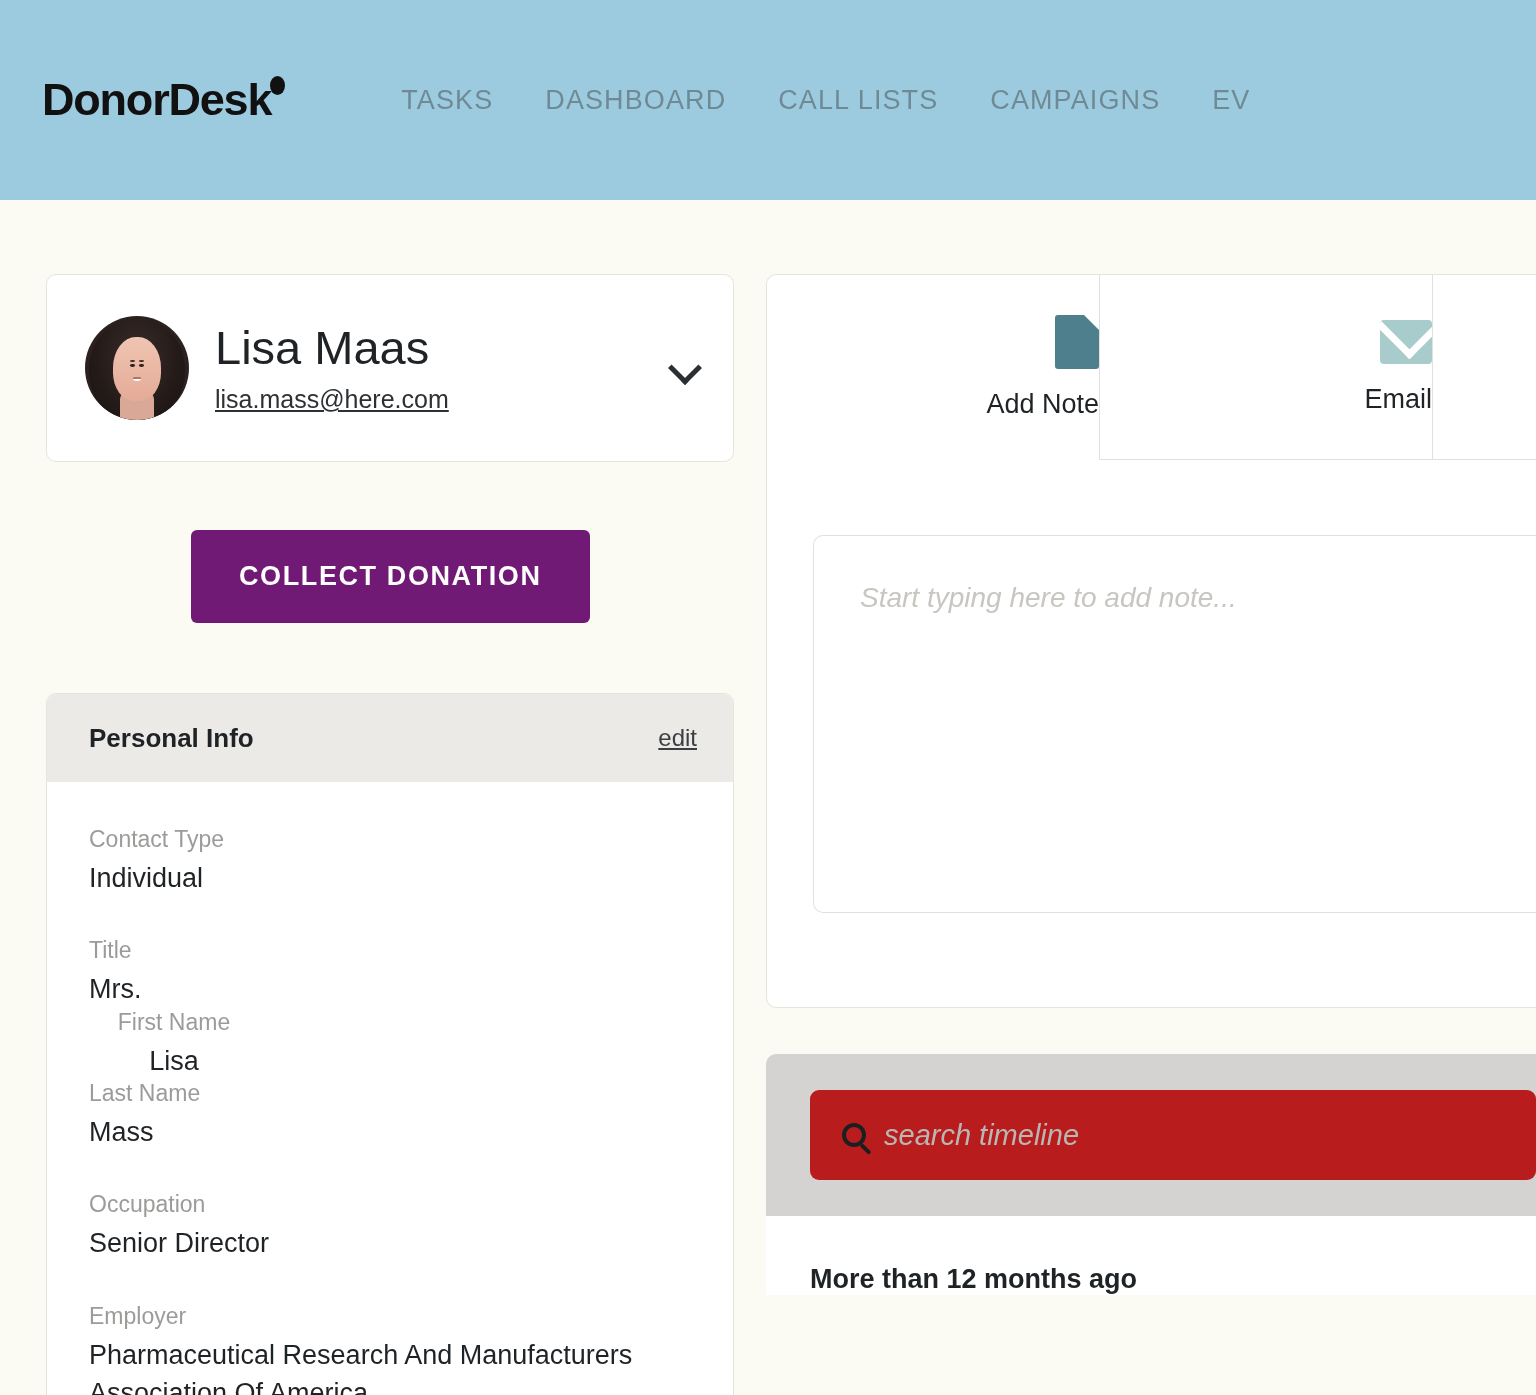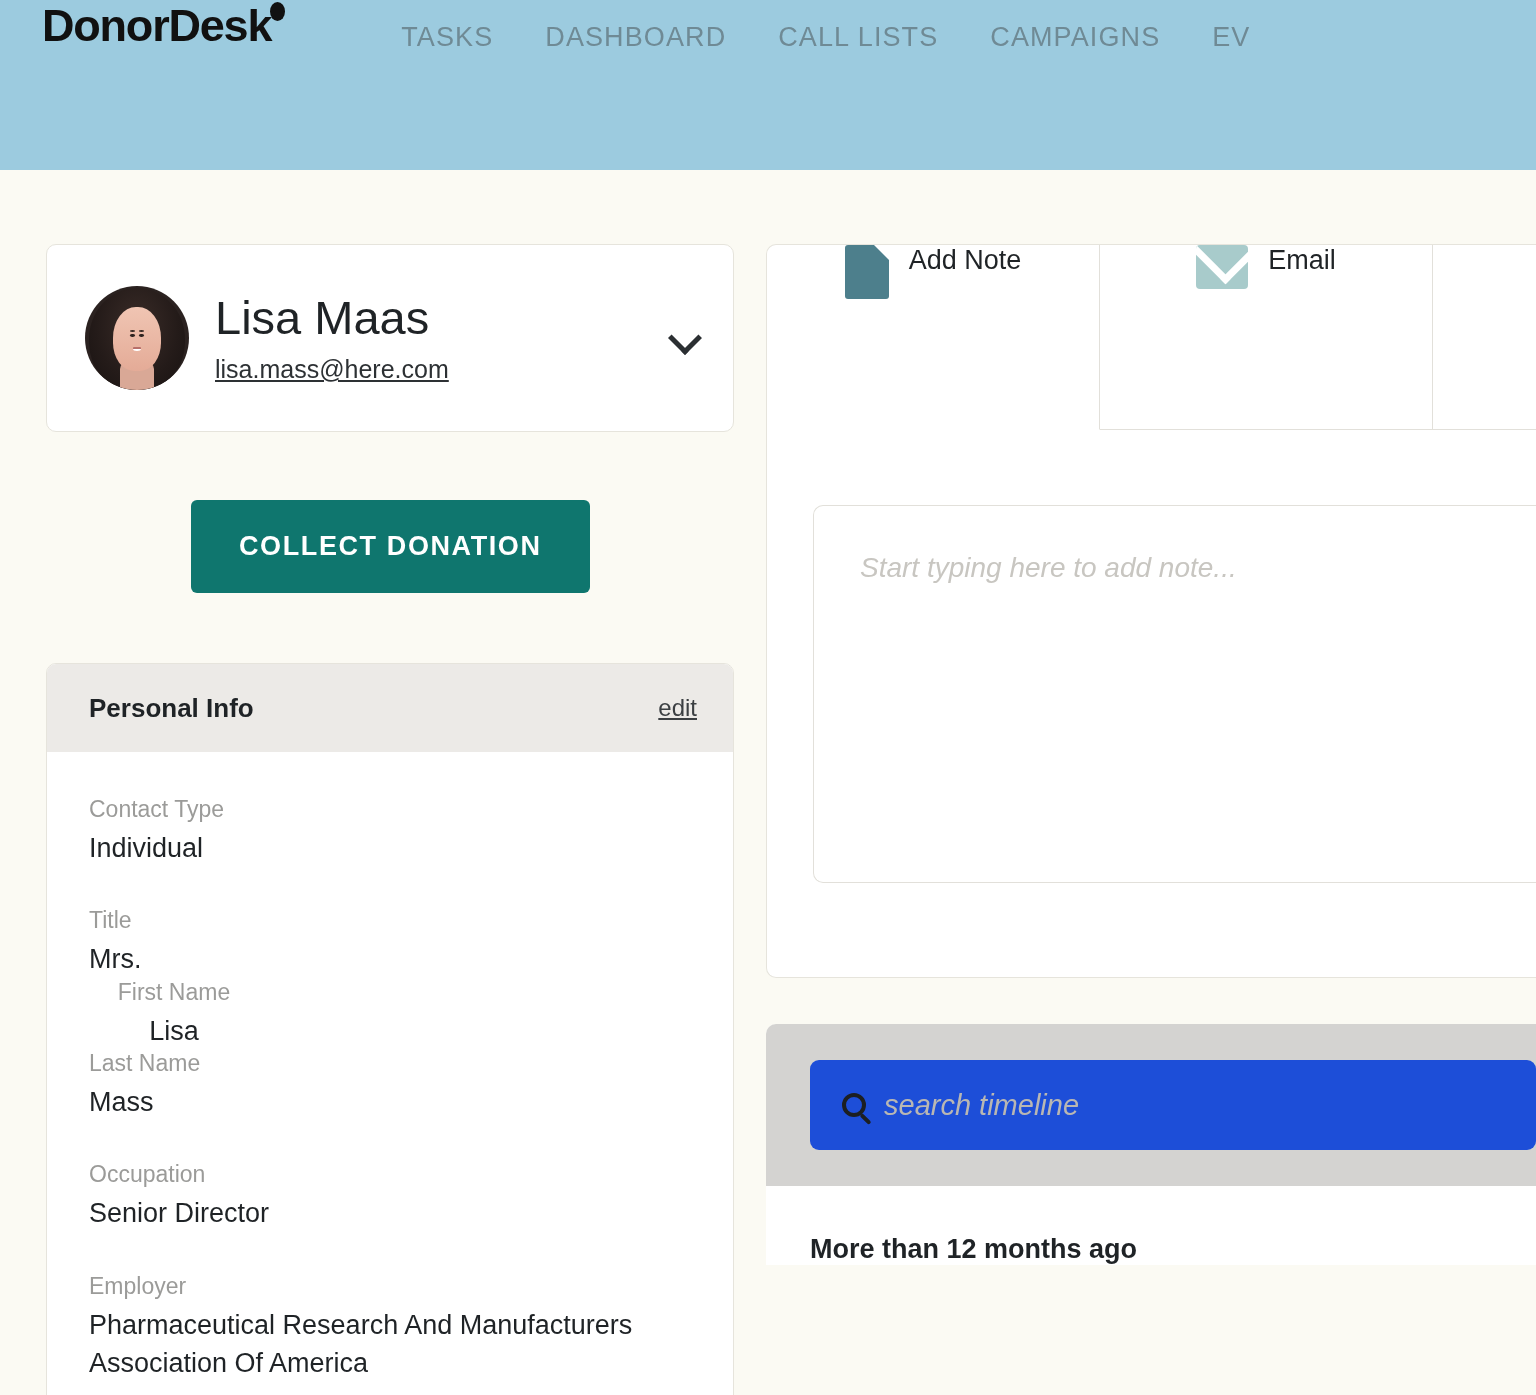--- a/index.html
+++ b/index.html
@@ -11,24 +11,24 @@
   }
 
   body {
     background: #fbfaf3;
     font-family: "Liberation Sans", sans-serif;
     -webkit-font-smoothing: antialiased;
   }
 
   
   .topbar {
-    height: 170px;
+    height: 200px;
     background: #9ccbdf;
     display: flex;
-    align-items: flex-start;
+    align-items: center;
     padding-left: 42px;
     overflow: hidden;
     white-space: nowrap;
   }
 
   .brand {
     font-size: 45px;
     font-weight: bold;
     color: #111111;
     letter-spacing: -1.2px;
@@ -181,21 +181,21 @@
     border-right: 5px solid #2b2f32;
     border-bottom: 5px solid #2b2f32;
     transform: rotate(45deg);
   }
 
   
   .donate-wrap {
     padding: 68px 0 0 145px;
   }
   .btn-donate {
-    background: #0f766e;
+    background: #701a75;
     color: #ffffff;
     border: none;
     border-radius: 6px;
     font-family: inherit;
     font-size: 27px;
     font-weight: bold;
     letter-spacing: 1.6px;
     padding: 31px 48px;
     cursor: pointer;
   }
@@ -256,22 +256,22 @@
     overflow: hidden;
   }
   .action-bar {
     display: flex;
     height: 185px;
   }
   .action-tab {
     width: 333px;
     flex: none;
     display: flex;
-    flex-direction: row;
-    align-items: flex-start;
+    flex-direction: column;
+    align-items: flex-end;
     justify-content: center;
     gap: 20px;
     cursor: pointer;
     border-bottom: 1px solid #e2e0da;
     border-right: 1px solid #e2e0da;
   }
   .action-tab.active {
     border-bottom-color: transparent;
     border-right-color: #e2e0da;
   }
@@ -333,21 +333,21 @@
     margin-top: 46px;
     background: #ffffff;
     border-radius: 10px 0 0 0;
     overflow: hidden;
   }
   .timeline-head {
     background: #d4d3d1;
     padding: 36px 0 36px 44px;
   }
   .search-box {
-    background: #1d4ed8;
+    background: #b91c1c;
     border-radius: 9px;
     height: 90px;
     display: flex;
     align-items: center;
     padding-left: 32px;
   }
   .ico-search {
     flex: none;
     width: 24px; height: 24px;
     border: 4px solid #1c1f22;

